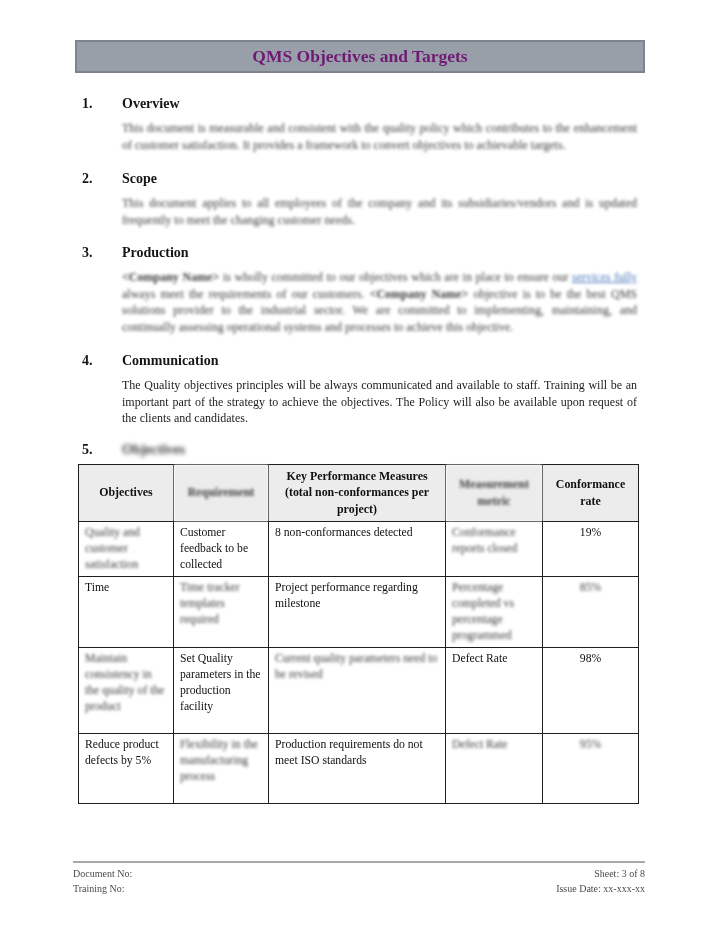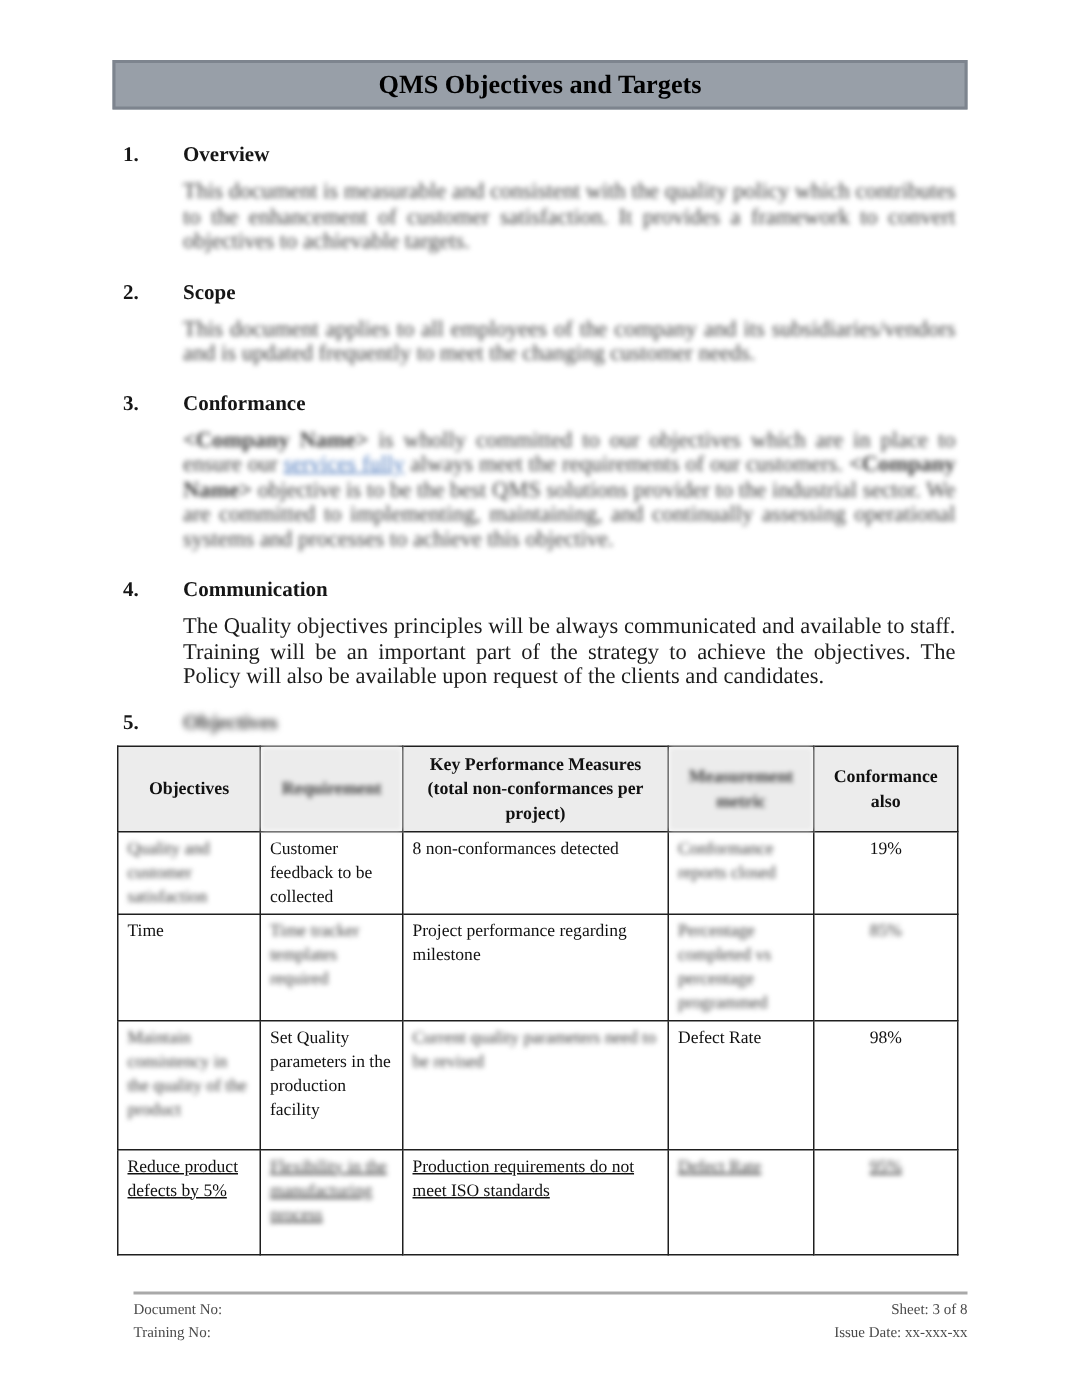--- a/index.html
+++ b/index.html
@@ -14,41 +14,41 @@
   }
   .title-bar {
     box-sizing: border-box;
     margin: 40px 75px 0 75px;
     height: 33px;
     background: #989fa8;
     border: 2px solid #7d848e;
     display: flex;
     align-items: center;
     justify-content: center;
-    color: #000000;
+    color: #701a75;
     font-weight: bold;
     font-size: 17.5px;
   }
   .content { margin: 0 83px 0 82px; }
   .sec-head {
     display: flex;
     font-weight: bold;
     font-size: 14px;
     line-height: 19px;
     color: #161616;
   }
   .sec-num { width: 40px; flex: 0 0 40px; }
   .mt-overview      { margin-top: 21px; }
   .mt-scope         { margin-top: 16px; }
   .mt-commitment    { margin-top: 15px; }
   .mt-communication { margin-top: 16px; }
   .mt-objectives    { margin-top: 13px; }
   .para {
     margin: 7px 0 0 40px;
-    font-size: 15px;
+    font-size: 12px;
     line-height: 16.5px;
     text-align: justify;
     color: #1c1c1c;
   }
   .blur  { filter: blur(1.8px); color: #3e3e3e; }
   .blur2 { filter: blur(2.1px); color: #3e3e3e; }
   .bold  { font-weight: bold; }
   .doc-link { color: #4a77bb; text-decoration: underline; cursor: pointer; }
   .obj-table {
     margin: 5px 0 0 78px;
@@ -69,25 +69,25 @@
     text-align: center;
     vertical-align: middle;
     font-weight: bold;
     font-size: 11.9px;
     line-height: 16.5px;
   }
   .row-h0 { height: 57px; }
   .row-h1 { height: 54px; margin-left: 12px; }
   .row-h2 { height: 70px; padding-left: 31px; }
   .row-h3 { height: 86px; }
-  .row-h4 { height: 70px; text-decoration: underline; }
+  .row-h4 { height: 70px; }
   td.center { text-align: center; }
   .footer {
     position: absolute;
-    left: 89px;
+    left: 73px;
     right: 75px;
     top: 861px;
     border-top: 2px solid #a9a9a9;
     padding-top: 3px;
     display: flex;
     justify-content: space-between;
     font-size: 10px;
     line-height: 15px;
     color: #4a4a4a;
   }
@@ -111,21 +111,21 @@
     <div class="para blur">This document is measurable and consistent with the quality policy which contributes to the enhancement of customer satisfaction. It provides a framework to convert objectives to achievable targets.</div>
 
     <div class="sec-head mt-scope">
       <span class="sec-num">2.</span>
       <span>Scope</span>
     </div>
     <div class="para blur">This document applies to all employees of the company and its subsidiaries/vendors and is updated frequently to meet the changing customer needs.</div>
 
     <div class="sec-head mt-commitment">
       <span class="sec-num">3.</span>
-      <span>Conformance</span>
+      <span>Production</span>
     </div>
     <div class="para blur"><span class="bold">&lt;Company Name&gt;</span><span> is wholly committed to our objectives which are in place to ensure our </span><span class="doc-link">services fully</span><span> always meet the requirements of our customers. </span><span class="bold">&lt;Company Name&gt;</span><span> objective is to be the best QMS solutions provider to the industrial sector. We are committed to implementing, maintaining, and continually assessing operational systems and processes to achieve this objective.</span></div>
 
     <div class="sec-head mt-communication">
       <span class="sec-num">4.</span>
       <span>Communication</span>
     </div>
     <div class="para">The Quality objectives principles will be always communicated and available to staff. Training will be an important part of the strategy to achieve the objectives. The Policy will also be available upon request of the clients and candidates.</div>
 
     <div class="sec-head mt-objectives">
@@ -142,21 +142,21 @@
         <col style="width:177px">
         <col style="width:97px">
         <col style="width:96px">
     </colgroup>
     <tbody>
         <tr class="row-h0">
       <th>Objectives</th>
       <th class="blur">Requirement</th>
       <th>Key Performance Measures (total non-conformances per project)</th>
       <th class="blur">Measurement metric</th>
-      <th>Conformance also</th>
+      <th>Conformance rate</th>
     </tr>
     <tr class="row-h1">
       <td class="blur">Quality and customer satisfaction</td>
       <td>Customer feedback to be collected</td>
       <td>8 non-conformances detected</td>
       <td class="blur">Conformance reports closed</td>
       <td class="center">19%</td>
     </tr>
     <tr class="row-h2">
       <td>Time</td>

